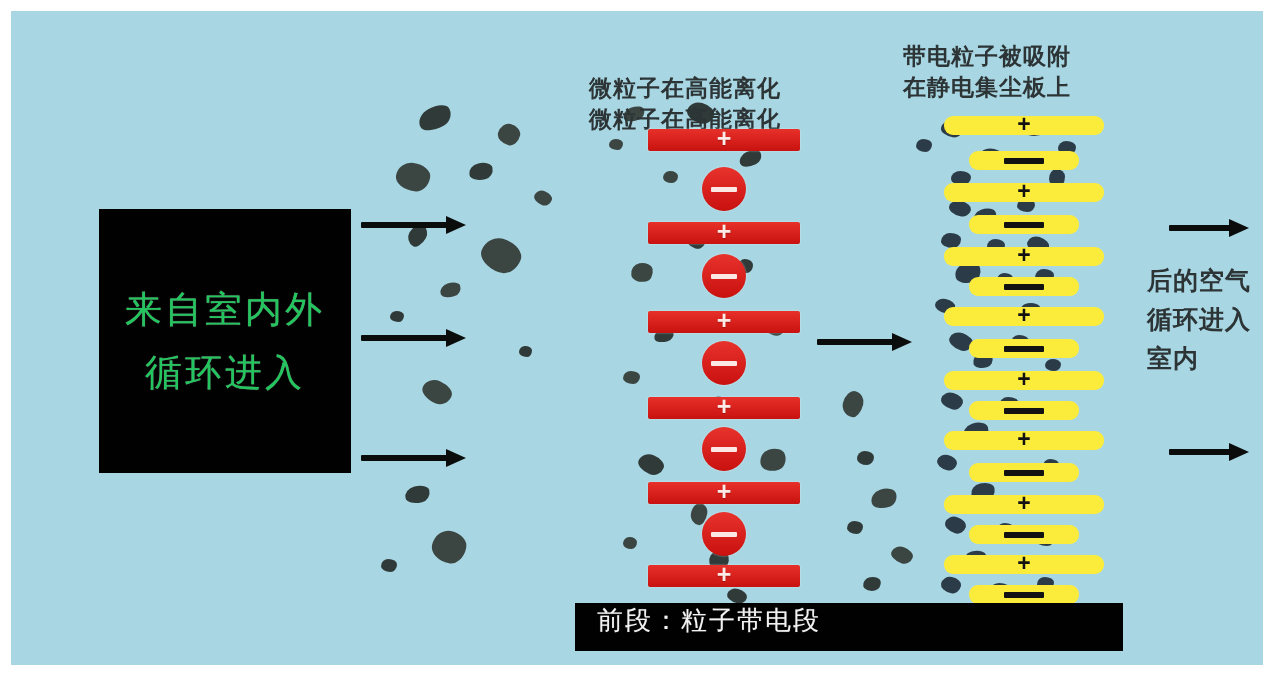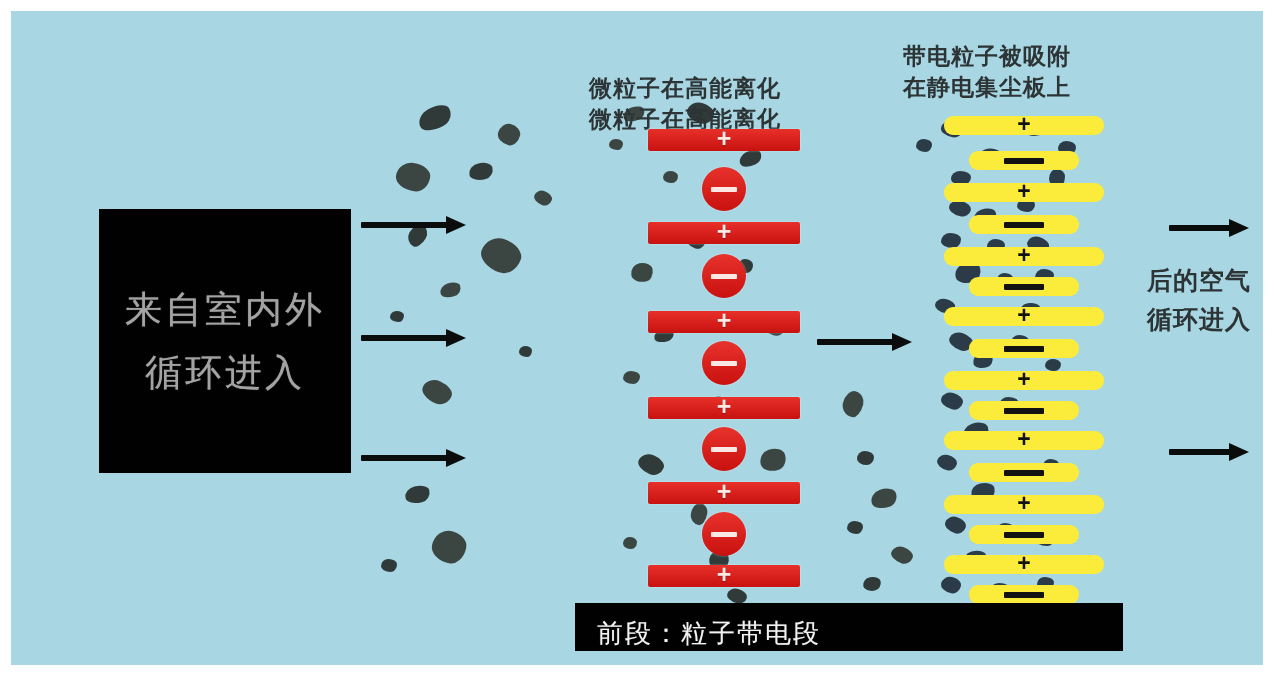--- a/index.html
+++ b/index.html
@@ -37,21 +37,21 @@
     width: 252px;
     height: 264px;
     background: #010101;
     display: flex;
     flex-direction: column;
     align-items: center;
     justify-content: center;
     gap: 26px;
   }
   #intake-box .line {
-    color: #a3a3a3;
+    color: #22c55e;
     font-size: 37px;
     letter-spacing: 3px;
     line-height: 1;
     white-space: nowrap;
     text-shadow: 0 0 1px rgba(255,255,255,0.5);
   }
 
   
   .arrow {
     position: absolute;
@@ -191,21 +191,21 @@
 
   
   #caption-bar {
     position: absolute;
     left: 564px;
     top: 592px;
     width: 548px;
     height: 48px;
     background: #010101;
     display: flex;
-    align-items: flex-end;
+    align-items: flex-start;
     justify-content: space-between;
     padding: 0 22px;
     box-sizing: border-box;
   }
   #caption-bar .cap {
     color: #f2f2f2;
     font-size: 26px;
     letter-spacing: 2px;
     white-space: nowrap;
     text-shadow: 0 0 1px rgba(255,255,255,0.4);
@@ -404,20 +404,21 @@
           <span class="sym">+</span>
         </div>
         <div class="ybar neg" style="top: 474px;">
           <span class="sym"></span>
         </div>
       </div>
 
     <div id="outflow-text">
       <div class="line">后的空气</div>
       <div class="line">循环进入</div>
+      <div class="line">室内</div>
     </div>
 
     <div id="caption-bar">
       <span class="cap">前段：粒子带电段</span>
     </div>
 
   <div class="arrow" style="left: 350px; top: 205px; width: 105px;">
         <div class="shaft" style="width: 87px;"></div>
         <div class="head" style="left: 85px;"></div>
       </div>

